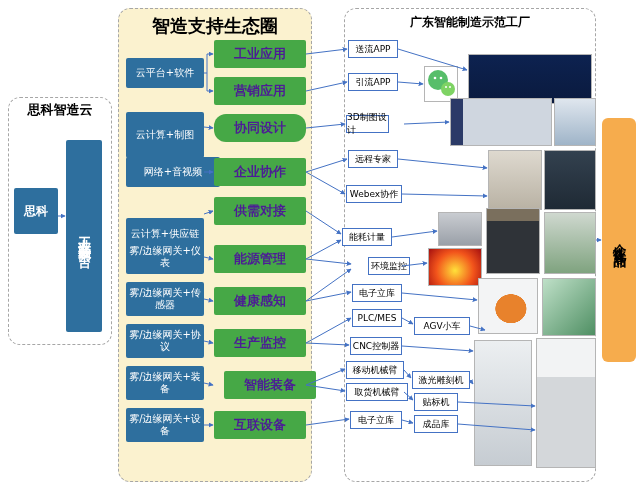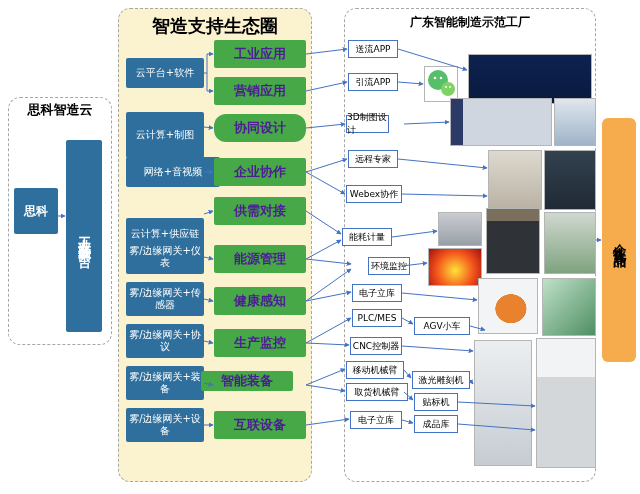--- a/index.html
+++ b/index.html
@@ -42,21 +42,21 @@
   <div class="bluebox tech" style="left:126px;top:408px;width:78px;height:34px;">雾/边缘网关+设备</div>
 
   <div class="greenbox" style="left:214px;top:40px;width:92px;height:28px;">工业应用</div>
   <div class="greenbox" style="left:214px;top:77px;width:92px;height:28px;">营销应用</div>
   <div class="greenbox" style="left:214px;top:114px;width:92px;height:28px;border-radius:12px;">协同设计</div>
   <div class="greenbox" style="left:214px;top:158px;width:92px;height:28px;">企业协作</div>
   <div class="greenbox" style="left:214px;top:197px;width:92px;height:28px;">供需对接</div>
   <div class="greenbox" style="left:214px;top:245px;width:92px;height:28px;">能源管理</div>
   <div class="greenbox" style="left:214px;top:287px;width:92px;height:28px;">健康感知</div>
   <div class="greenbox" style="left:214px;top:329px;width:92px;height:28px;">生产监控</div>
-  <div class="greenbox" style="left:201px;top:371px;width:92px;height:20px;">智能装备</div>
+  <div class="greenbox" style="left:224px;top:371px;width:92px;height:28px;">智能装备</div>
   <div class="greenbox" style="left:214px;top:411px;width:92px;height:28px;">互联设备</div>
 
   <div class="panel" style="left:344px;top:8px;width:252px;height:474px;"></div>
   <div class="panel-title" style="left:344px;top:14px;width:252px;font-size:12px;">广东智能制造示范工厂</div>
 
   <div class="node" style="left:348px;top:40px;width:50px;">送流APP</div>
   <div class="node" style="left:348px;top:73px;width:50px;">引流APP</div>
   <div class="node" style="left:346px;top:115px;width:43px;">3D制图设计</div>
   <div class="node" style="left:348px;top:150px;width:50px;">远程专家</div>
   <div class="node" style="left:346px;top:185px;width:56px;">Webex协作</div>

